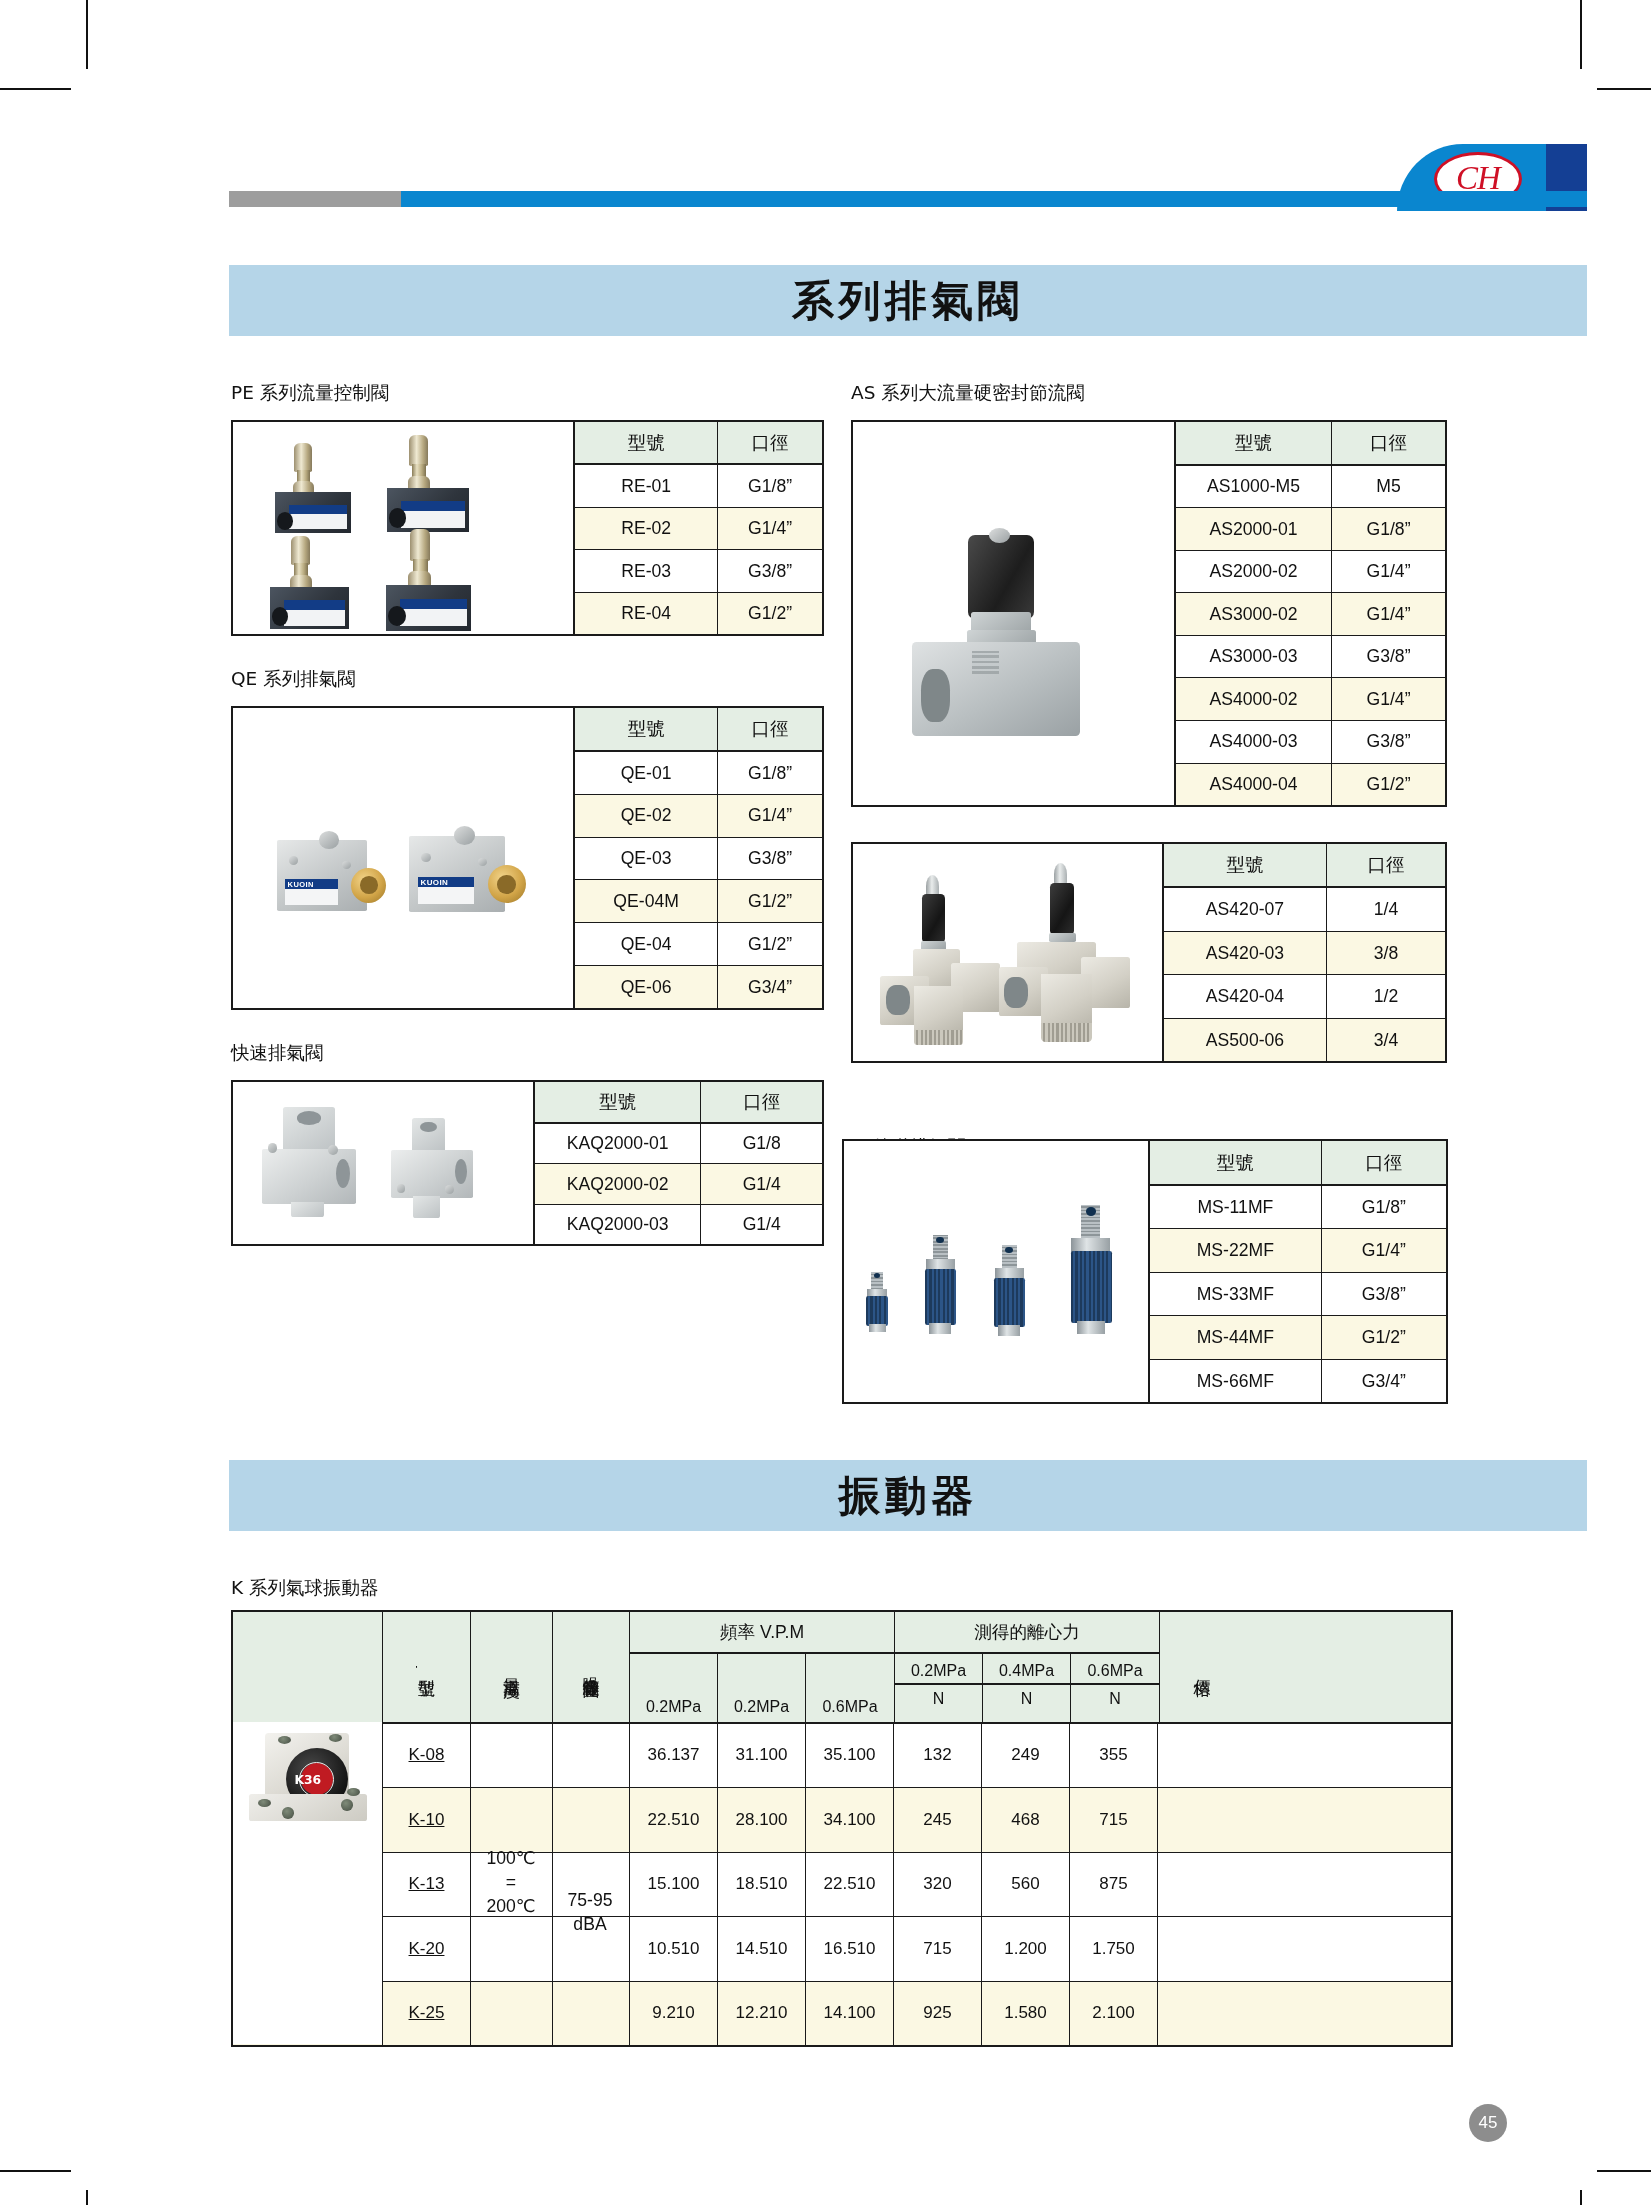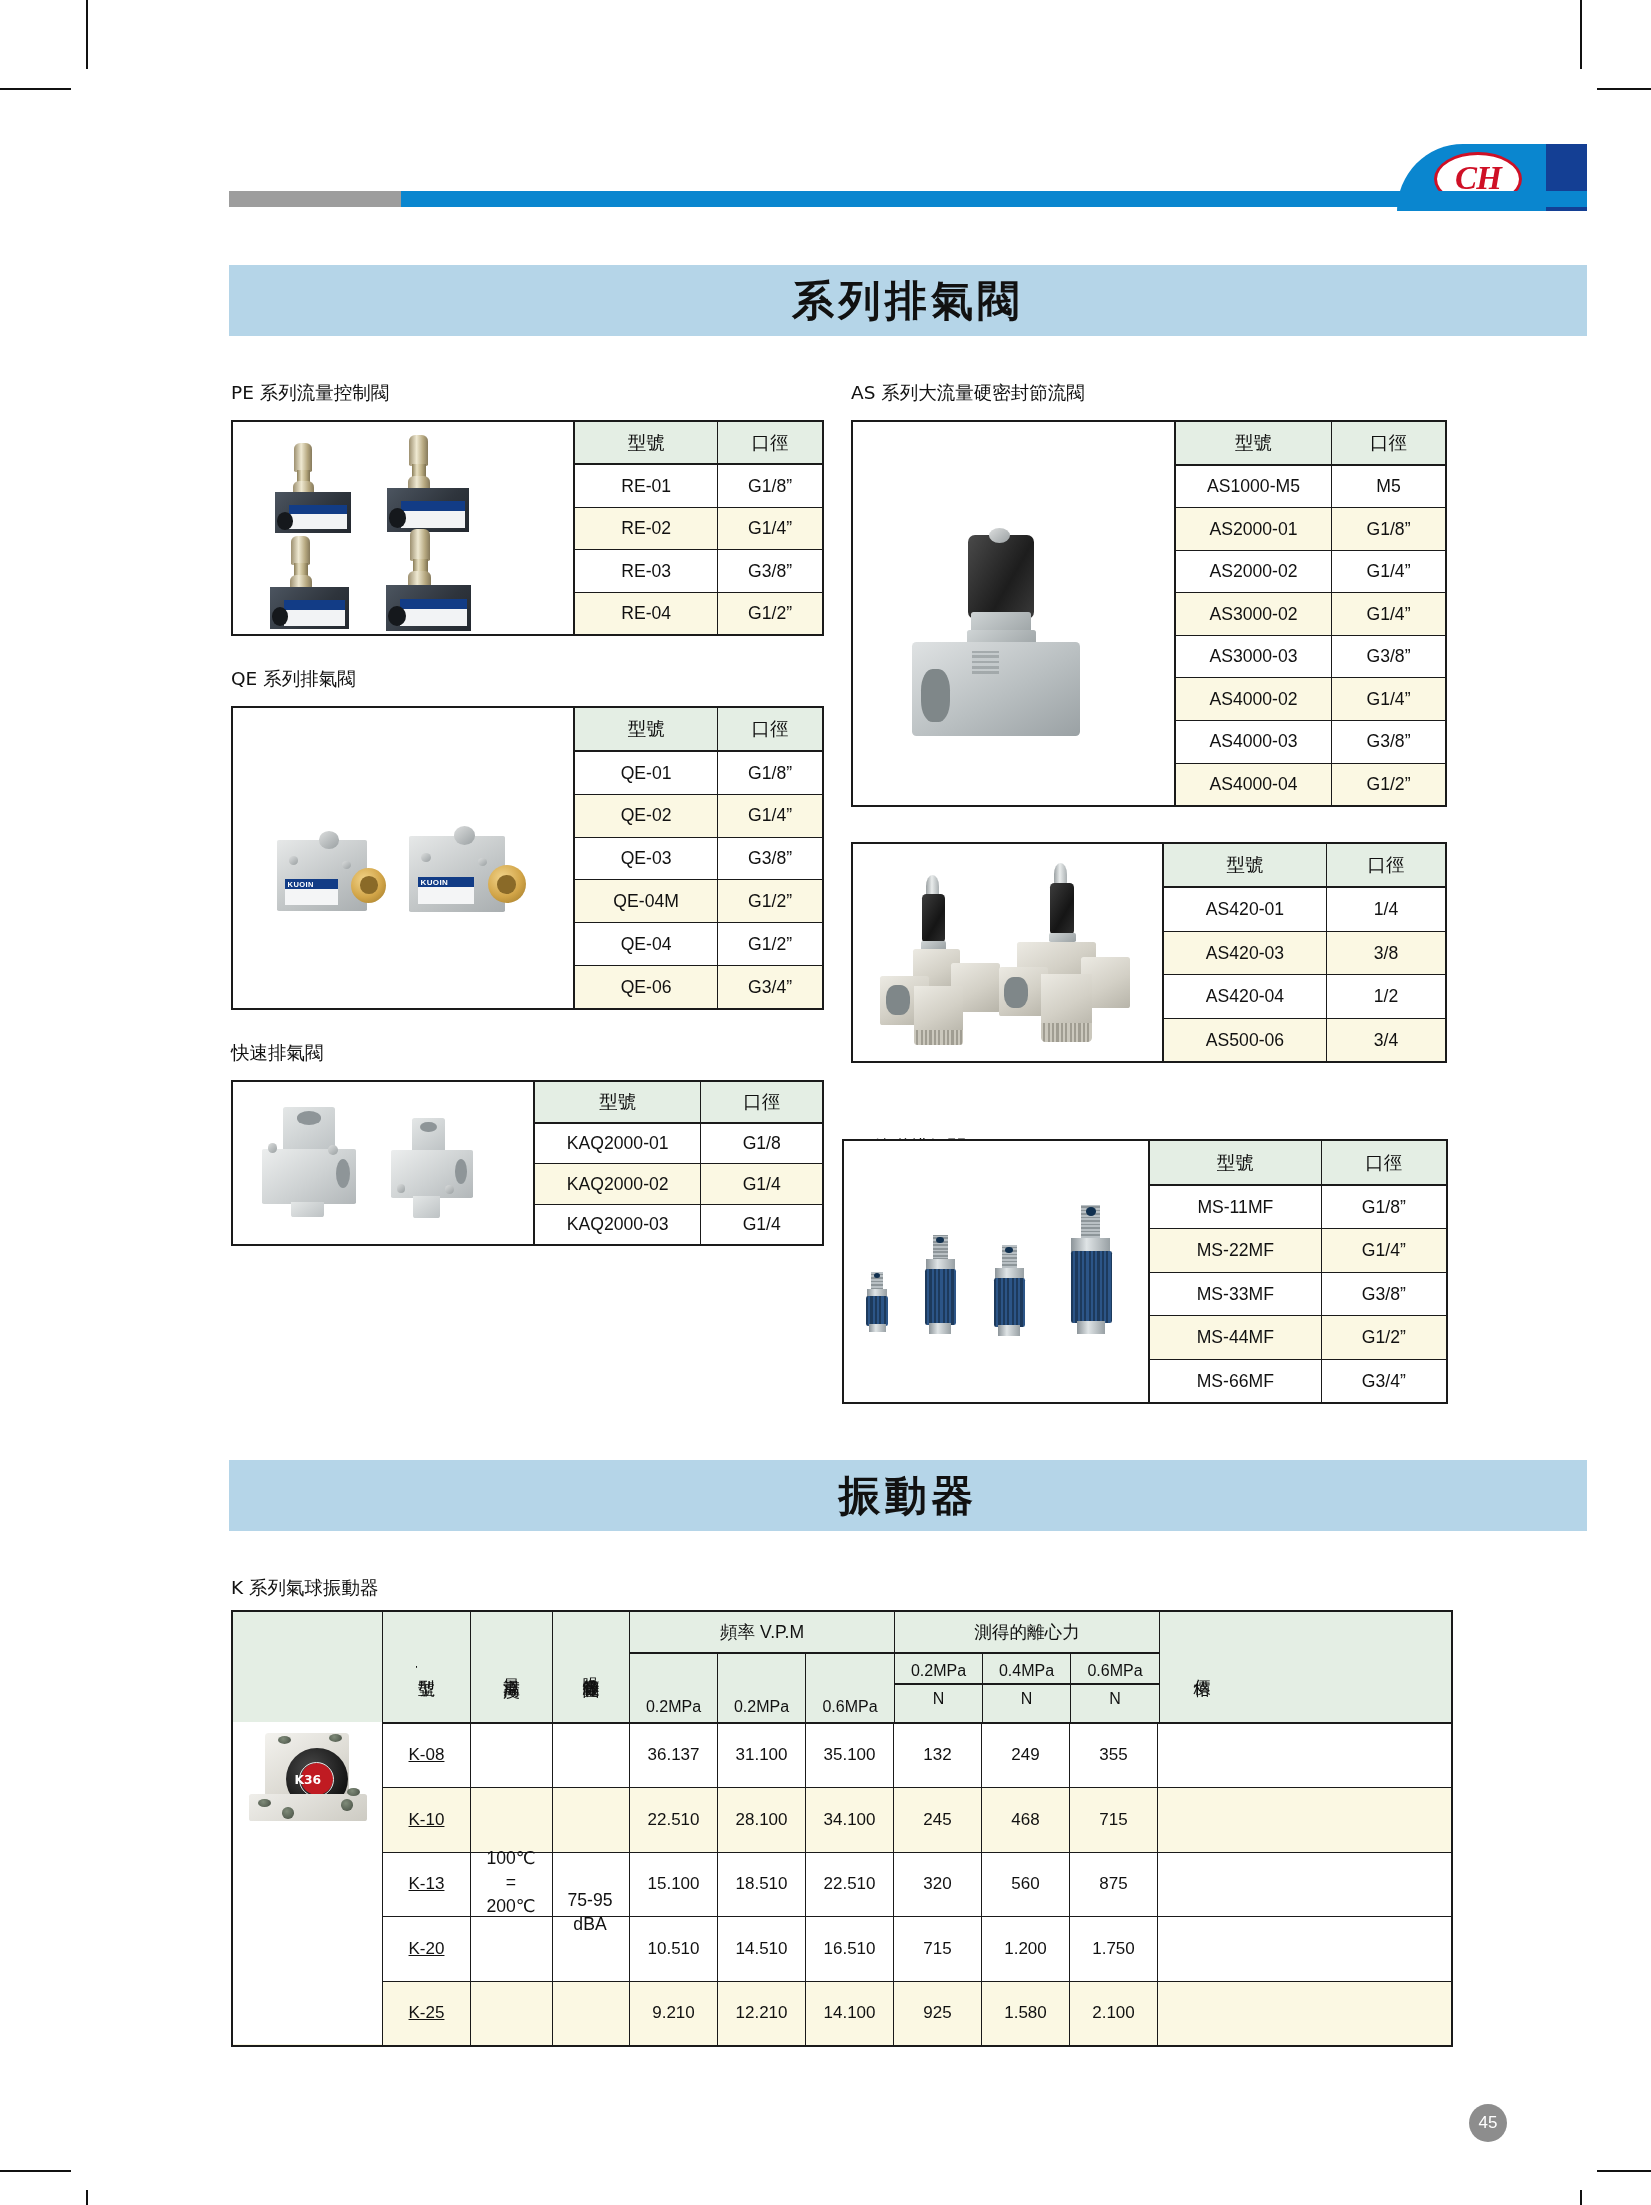--- a/index.html
+++ b/index.html
@@ -10,21 +10,21 @@
   }
   .crop{position:absolute;background:#111;}
   
   .hdr-logo-wrap{position:absolute;left:1397px;top:132px;width:190px;height:79px;}
   .hdr-blue-round{position:absolute;left:0;top:12.3px;width:150px;height:67px;background:#0a86cf;
       border-top-left-radius:66px 67px;}
   .hdr-blue-dark{position:absolute;left:149px;top:12.3px;width:41px;height:67px;background:#143f94;}
   .logo-ellipse{position:absolute;left:37px;top:20px;width:88px;height:54px;border-radius:50%;
       background:#ffffff;border:3.1px solid #cf1026;box-sizing:border-box;
       display:flex;align-items:center;justify-content:center;}
-  .logo-ellipse span{font-family:"Liberation Serif","DejaVu Serif",serif;font-weight:700;
+  .logo-ellipse span{font-family:"Liberation Serif","DejaVu Serif",serif;font-weight:400;
       font-style:italic;font-size:33px;color:#cf1026;letter-spacing:-0.9px;line-height:1;
       transform:translateY(-1.3px);}
   .topbar{position:absolute;left:0;top:0;height:16px;}
   .topbar.grey{background:#9d9d9d;}
   .topbar.blue{background:#0a86cf;}
   .topbar-row{position:absolute;left:229px;top:191px;width:1358px;height:16px;}
   
   .banner{position:absolute;background:#b5d5e8;display:flex;align-items:center;justify-content:center;}
   .banner span{font-size:42px;font-weight:700;color:#111;letter-spacing:4.4px;
       font-family:"DejaVu Sans","Liberation Sans",sans-serif;}
@@ -396,21 +396,21 @@
       <div class="as420-body" style="left:42px;top:111px;width:51px;height:56px;border-radius:0 0 3.5px 3.5px;"></div>
       <div class="as420-grip" style="left:42px;top:160px;width:51px;height:18.5px;border-radius:0 0 4.4px 4.4px;"></div>
     </div>
   </div>
   <div class="ptable">
     <div class="prow head">
       <div class="pcell c1">型號</div>
       <div class="pcell c2">口徑</div>
     </div>
     <div class="prow">
-      <div class="pcell c1">AS420-01</div>
+      <div class="pcell c1">AS420-07</div>
       <div class="pcell c2">1/4</div>
     </div>
     <div class="prow alt">
       <div class="pcell c1">AS420-03</div>
       <div class="pcell c2">3/8</div>
     </div>
     <div class="prow">
       <div class="pcell c1">AS420-04</div>
       <div class="pcell c2">1/2</div>
     </div>

